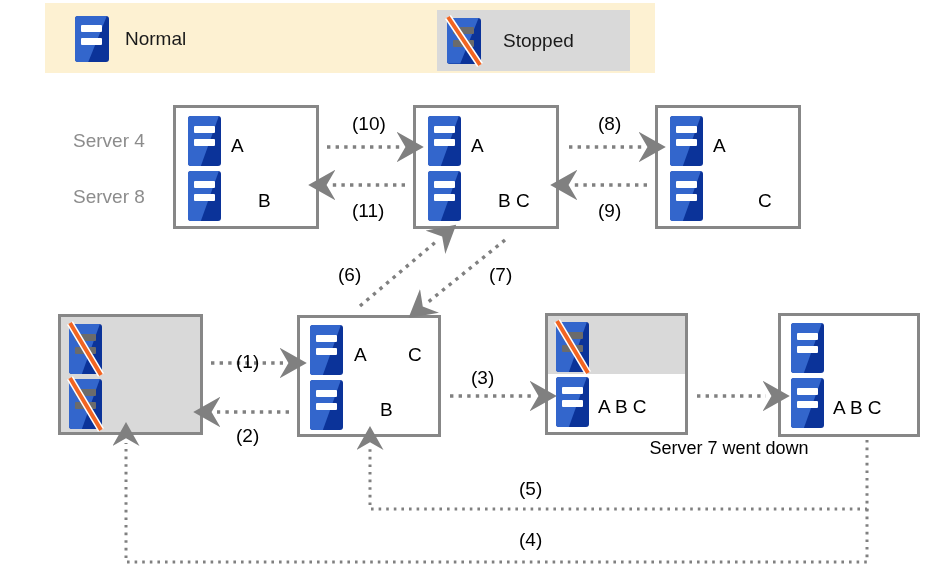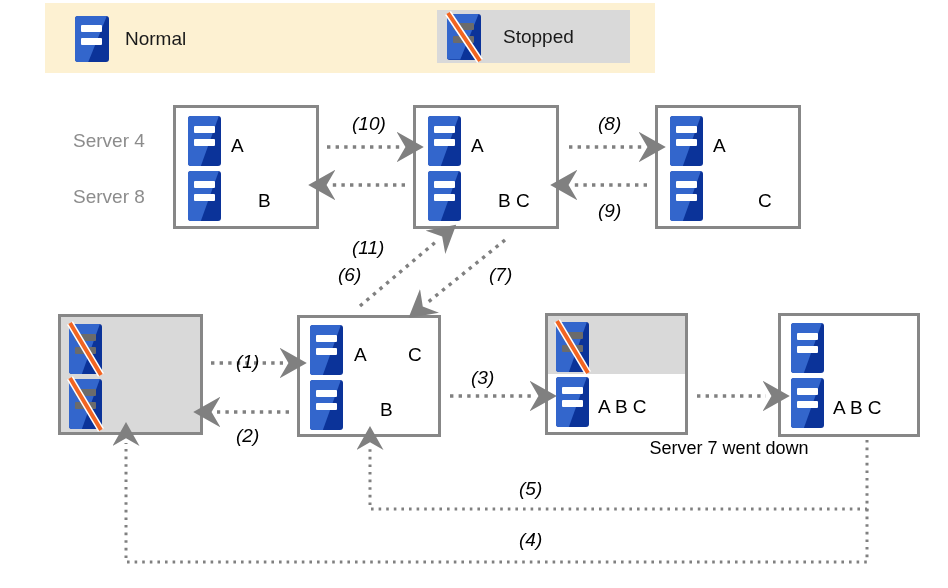--- a/index.html
+++ b/index.html
@@ -13,21 +13,21 @@
   .stage{position:absolute;left:0;top:0;width:948px;height:588px;}
 
   
   #legend{
     position:absolute;left:45px;top:3px;width:610px;height:70px;
     background:#fdf1d2;
   }
   .legend-item{position:absolute;display:flex;align-items:center;}
   #legend-normal{left:30px;top:9px;height:54px;}
   #legend-stopped{
-    left:392px;top:7px;width:193px;height:53px;
+    left:392px;top:7px;width:193px;height:61px;
     background:#d9d9d9;
   }
   .legend-label{
     font-size:19px;color:#1a1a1a;margin-left:16px;white-space:nowrap;
   }
   #legend-stopped .legend-label{margin-left:22px;}
 
   
   .srv{position:relative;display:inline-block;}
   .srv .body{
@@ -66,21 +66,21 @@
   }
 
   
   .rowlabel{
     position:absolute;font-size:19px;color:#8c8c8c;white-space:nowrap;
   }
 
   
   #wires{position:absolute;left:0;top:0;width:948px;height:588px;}
   .alabel{
-    position:absolute;font-size:19px;color:#000;white-space:nowrap;font-style:italic;
+    position:absolute;font-size:19px;color:#000;white-space:nowrap;
   }
   .caption{
     position:absolute;font-size:18px;color:#000;
     text-align:center;line-height:1.25;white-space:nowrap;
   }
 </style>
 </head>
 <body>
 
 <div class="stage">
@@ -262,21 +262,21 @@
       <line x1="697" y1="396" x2="766" y2="396"></line>
     </g>
 
     <g stroke="#808080" stroke-width="3" stroke-dasharray="2.6 5" fill="none">
       <path d="M 867,440 L 867,509 L 370,509 L 370,447" marker-end="url(#ah)"></path>
       <path d="M 867,509 L 867,562 L 126,562 L 126,443" marker-end="url(#ah)"></path>
     </g>
   </svg>
 
   <div class="alabel" style="left:352px;top:113px;">(10)</div>
-  <div class="alabel" style="left:352px;top:200px;margin-top:37px;">(11)</div>
+  <div class="alabel" style="left:352px;top:200px;">(11)</div>
   <div class="alabel" style="left:598px;top:113px;">(8)</div>
   <div class="alabel" style="left:598px;top:200px;">(9)</div>
   <div class="alabel" style="left:338px;top:264px;">(6)</div>
   <div class="alabel" style="left:489px;top:264px;">(7)</div>
   <div class="alabel" style="left:236px;top:351px;">(1)</div>
   <div class="alabel" style="left:236px;top:425px;">(2)</div>
   <div class="alabel" style="left:471px;top:367px;">(3)</div>
   <div class="alabel" style="left:519px;top:478px;">(5)</div>
   <div class="alabel" style="left:519px;top:529px;">(4)</div>
 

